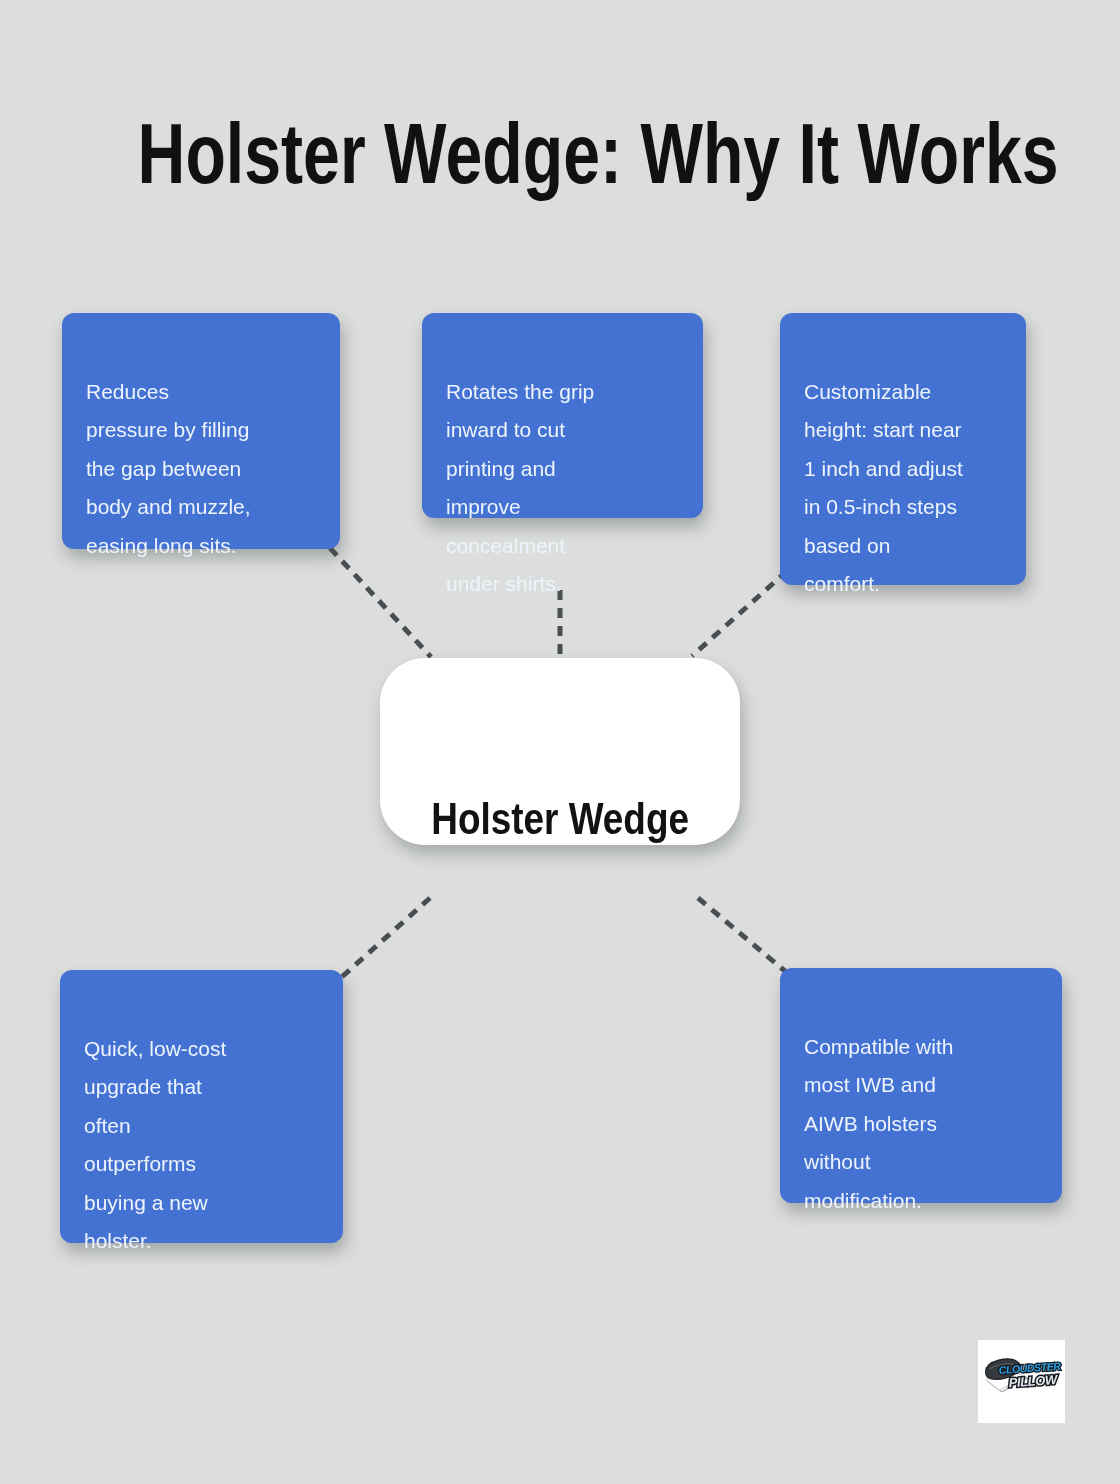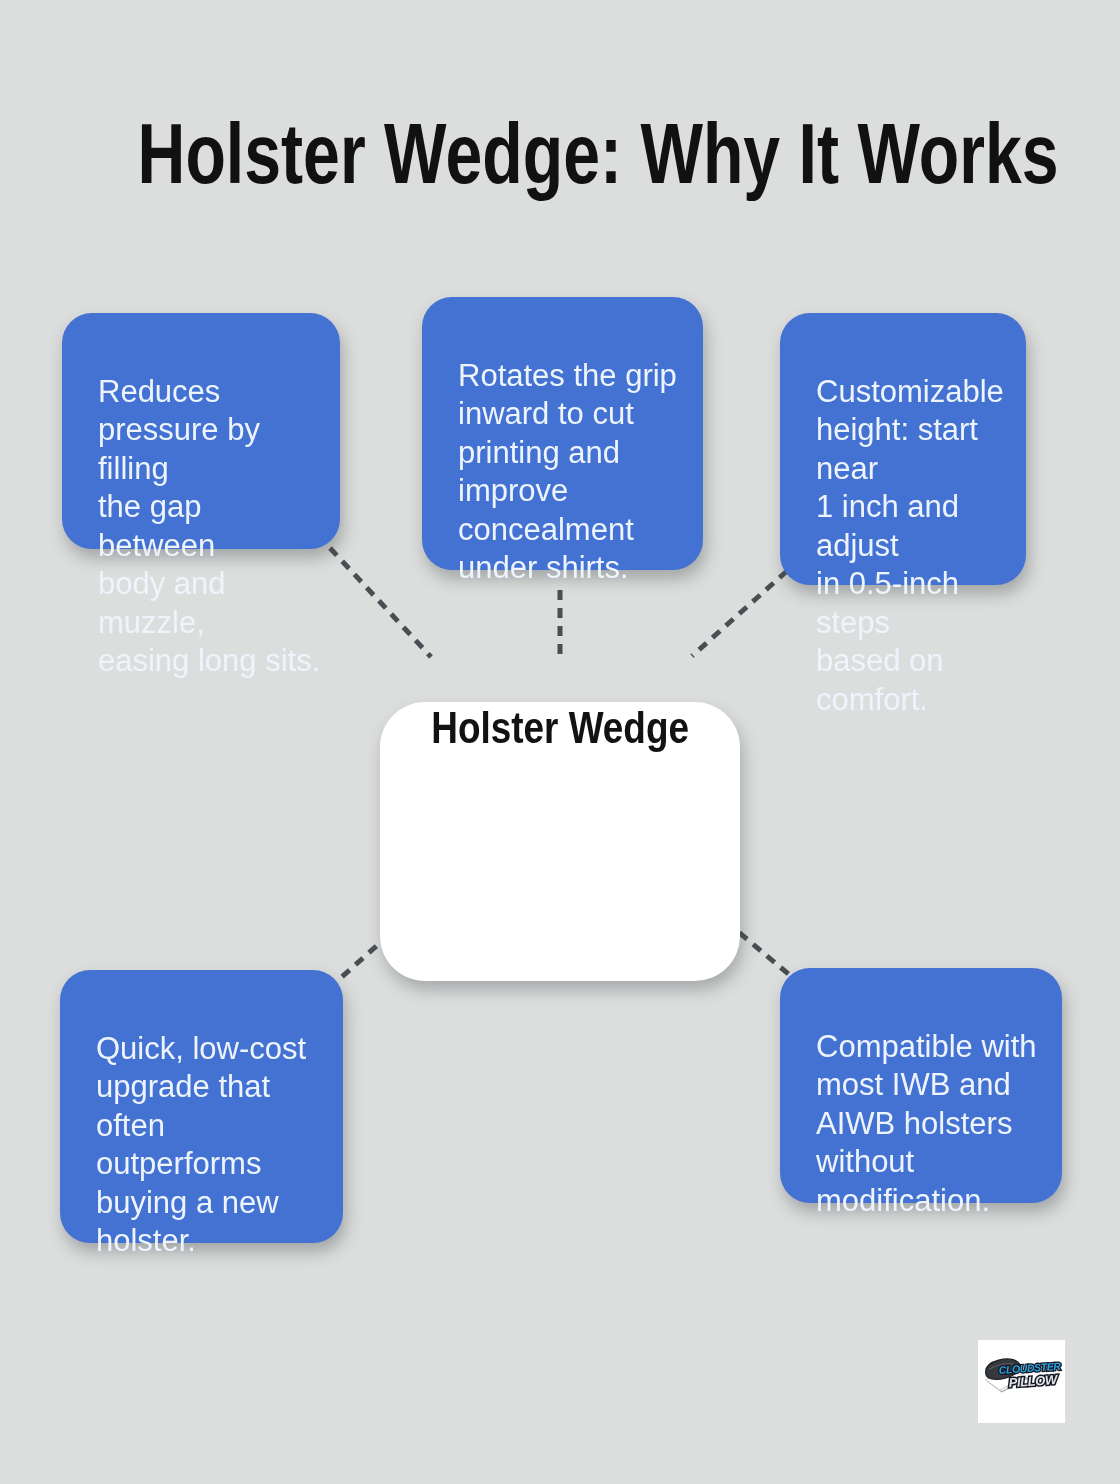--- a/index.html
+++ b/index.html
@@ -44,46 +44,45 @@
     stroke-linecap: butt;
   }
 
   
   .node {
     position: absolute;
     z-index: 2;
     box-sizing: border-box;
     background: var(--node-fill, #4472d3);
     color: var(--node-text, #eef4fc);
-    border-radius: 30px;
-    padding: 21px 18px 20px 36px;
-    font-size: 31px;
+    border-radius: 12px;
+    padding: 21px 18px 20px 24px;
+    font-size: 21px;
     line-height: 38.5px;
     white-space: pre-line;
     box-shadow: 3px 9px 16px rgba(70, 75, 80, 0.38);
   }
   .n1 { left: 62px;  top: 313px; width: 278px; height: 236px; }
-  .n2 { left: 422px; top: 297px; width: 281px; height: 273px; }
+  .n2 { left: 422px; top: 313px; width: 281px; height: 205px; }
   .n3 { left: 780px; top: 313px; width: 246px; height: 272px; }
   .n4 { left: 60px;  top: 970px; width: 283px; height: 273px; }
   .n5 { left: 780px; top: 968px; width: 282px; height: 235px; }
 
   
   .center-node {
     position: absolute;
     z-index: 2;
     left: 380px; top: 658px;
-    width: 360px; height: 279px;
+    width: 360px; height: 187px;
     background: var(--center-fill, #fff);
     border-radius: 45px;
     display: flex;
-    align-items: flex-start;
+    align-items: flex-end;
     justify-content: center;
     box-shadow: 3px 9px 16px rgba(70, 75, 80, 0.35);
-    margin-top: 44px;
   }
   .center-label {
     font-size: 45px;
     font-weight: 700;
     color: var(--center-text, #121212);
     transform: scaleX(0.82);
     transform-origin: center;
     white-space: nowrap;
   }
 

